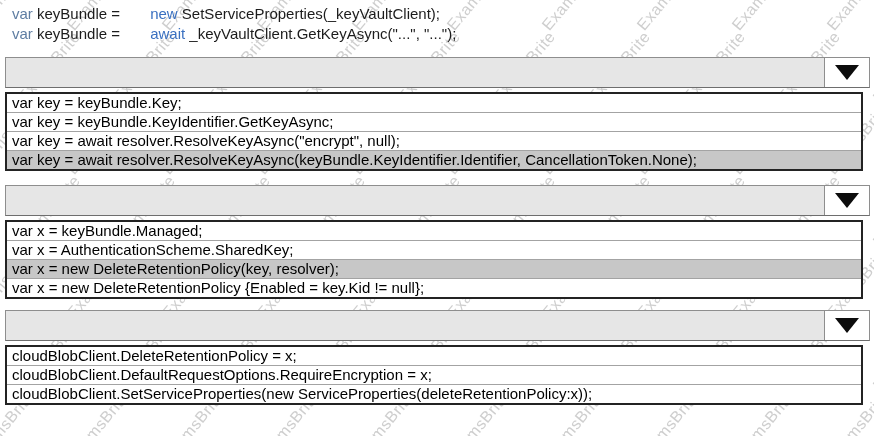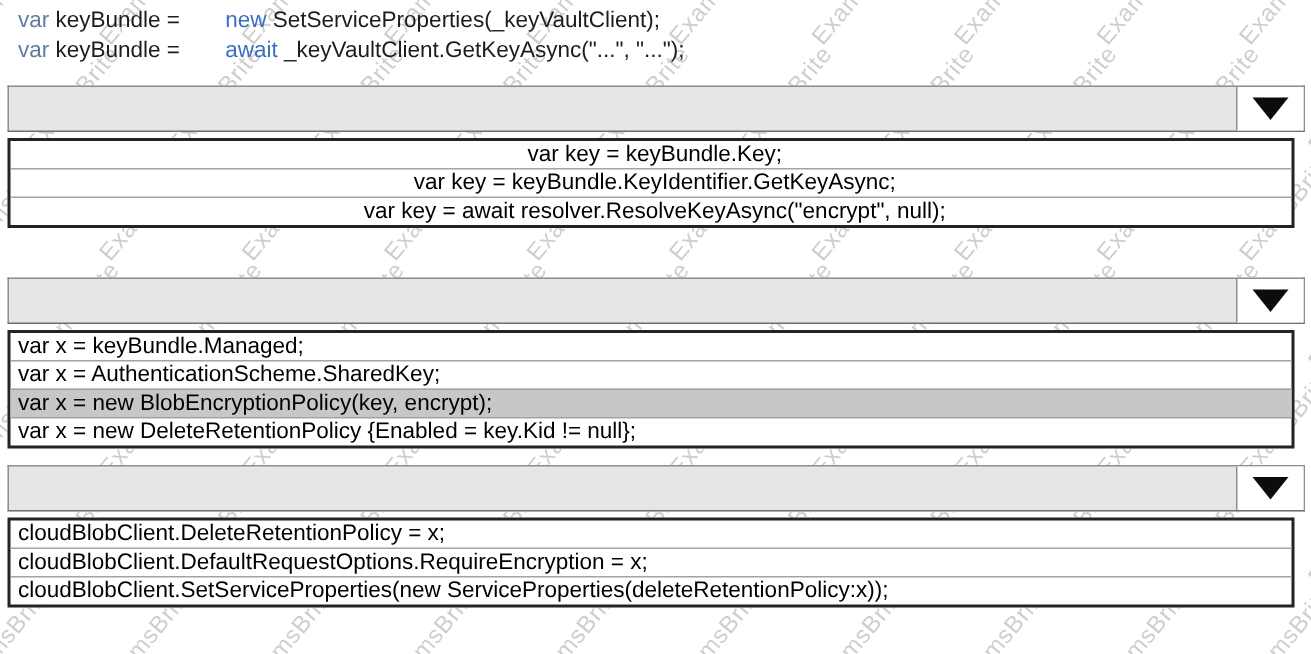--- a/index.html
+++ b/index.html
@@ -14,21 +14,21 @@
     color:rgba(138,138,138,0.42);font-size:16px;letter-spacing:.5px;white-space:nowrap;
     user-select:none;
   }
   
   .code-block{position:absolute;left:12px;top:4px;z-index:2;font-size:15px;line-height:20px;color:#1c1c1c;}
   .code-line{white-space:pre;}
   .tok-kw{color:var(--kw-blue);margin-left:26px;}
   .tok-var{color:var(--var-blue);}
   
   .dd-group{position:absolute;left:5px;z-index:2;}
-  .dd-0{top:57px;text-align:center;} .dd-1{top:185px;} .dd-2{top:310px;}
+  .dd-0{top:57px;} .dd-1{top:185px;} .dd-2{top:310px;}
   .dd-header{
     position:relative;width:863px;height:29px;background:var(--header-gray);
     border:1px solid #8e8e8e;border-bottom-color:#6e6e6e;box-sizing:content-box;cursor:default;
   }
   .dd-arrow-btn{
     position:absolute;right:0;top:0;width:44px;height:100%;background:#ffffff;
     border-left:1px solid #8e8e8e;display:flex;align-items:center;justify-content:center;
   }
   .dd-arrow{
     width:0;height:0;
@@ -129,32 +129,33 @@
       <div class="dd-group dd-0">
         <div class="dd-header">
           <div class="dd-arrow-btn">
             <div class="dd-arrow"></div>
           </div>
         </div>
         <div class="dd-list">
           <div class="dd-option">var key = keyBundle.Key;</div>
           <div class="dd-option">var key = keyBundle.KeyIdentifier.GetKeyAsync;</div>
           <div class="dd-option">var key = await resolver.ResolveKeyAsync("encrypt", null);</div>
+          <div class="dd-option selected">var key = await resolver.ResolveKeyAsync(keyBundle.KeyIdentifier.Identifier, CancellationToken.None);</div>
         </div>
       </div>
       <div class="dd-group dd-1">
         <div class="dd-header">
           <div class="dd-arrow-btn">
             <div class="dd-arrow"></div>
           </div>
         </div>
         <div class="dd-list">
           <div class="dd-option">var x = keyBundle.Managed;</div>
           <div class="dd-option">var x = AuthenticationScheme.SharedKey;</div>
-          <div class="dd-option selected">var x = new BlobEncryptionPolicy(key, encrypt);</div>
+          <div class="dd-option selected">var x = new DeleteRetentionPolicy(key, resolver);</div>
           <div class="dd-option">var x = new DeleteRetentionPolicy {Enabled = key.Kid != null};</div>
         </div>
       </div>
       <div class="dd-group dd-2">
         <div class="dd-header">
           <div class="dd-arrow-btn">
             <div class="dd-arrow"></div>
           </div>
         </div>
         <div class="dd-list">

